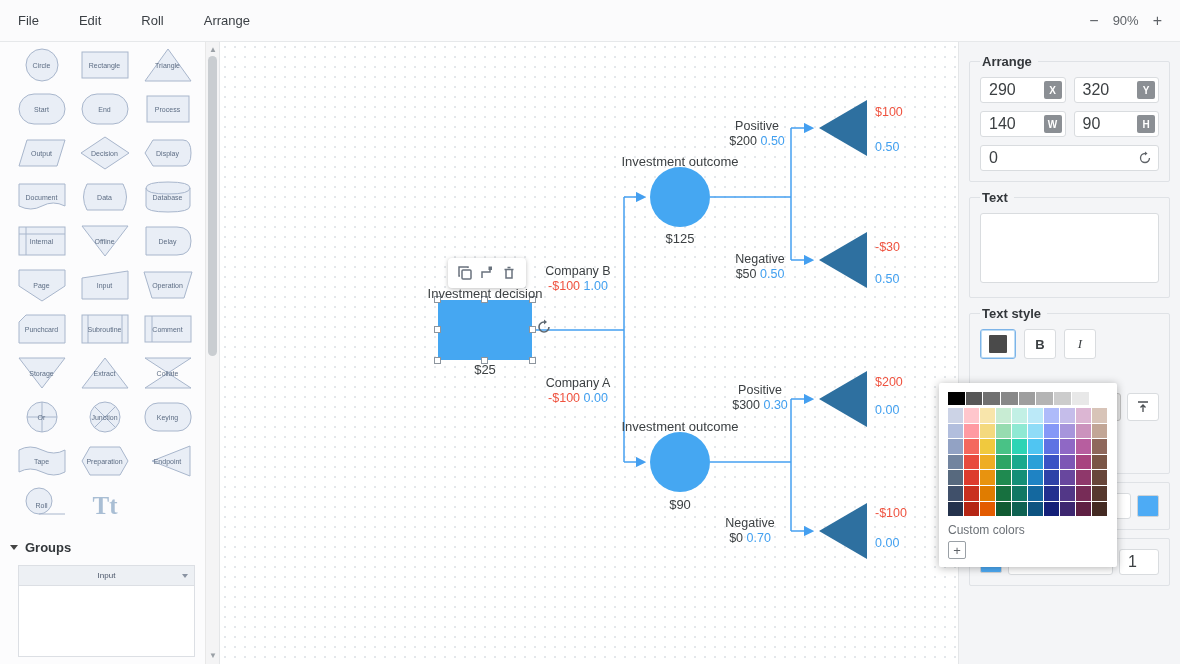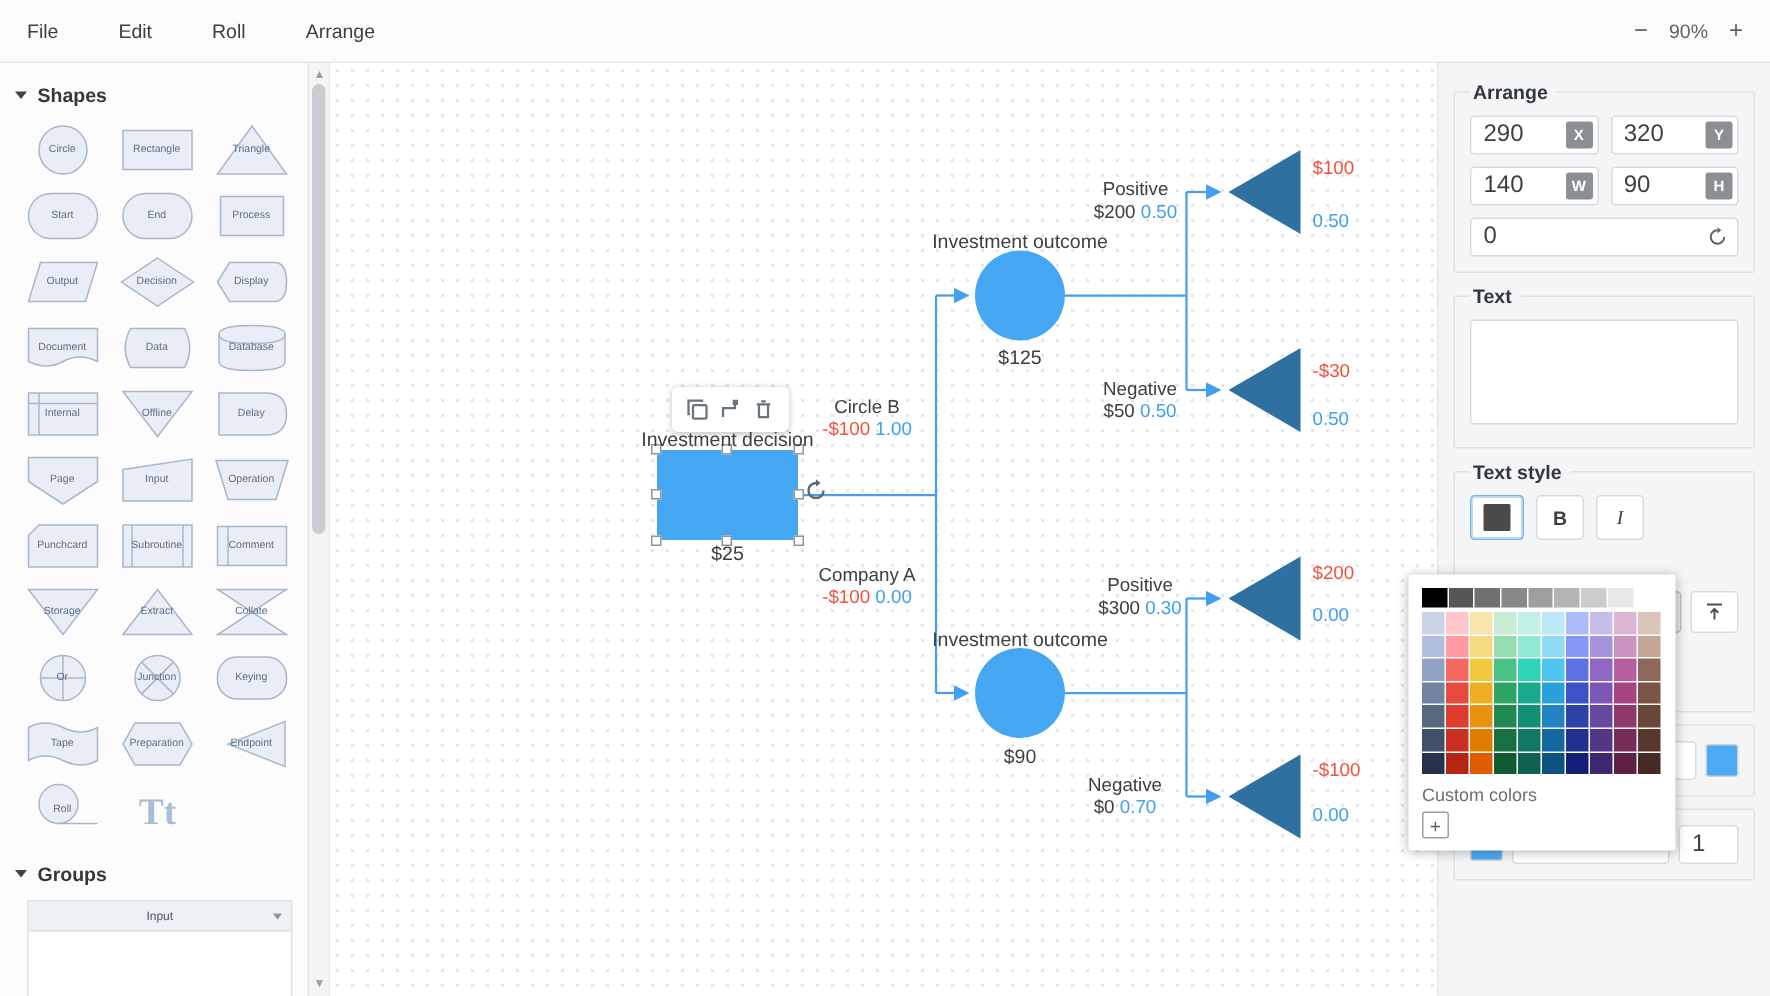--- a/index.html
+++ b/index.html
@@ -140,24 +140,20 @@
     <span class="zoom-btn">−</span>
     <span>90%</span>
     <span class="zoom-btn">+</span>
   </div>
 </div>
 
 <div class="main">
 
   <div class="sidebar">
     <div class="sidebar-inner">
-      <div class="panel-head">
-        <span class="tri-down"></span>
-        <span>Shapes</span>
-      </div>
       <div class="shape-grid" id="shape-grid">
           <div class="tile">
             <svg viewBox="0 0 56 40">
               <circle class="geo" cx="28" cy="20" r="16"></circle>
             </svg>
             <span class="tile-label">Circle</span>
           </div>
           <div class="tile">
             <svg viewBox="0 0 56 40">
               <rect class="geo" x="5" y="7" width="46" height="26"></rect>
@@ -441,21 +437,21 @@
     </div>
 
     <div class="cv-label" style="left:265px;top:251px">Investment decision</div>
     <div class="cv-label" style="left:265px;top:327px">$25</div>
     <div class="cv-label" style="left:460px;top:119px">Investment outcome</div>
     <div class="cv-label" style="left:460px;top:196px">$125</div>
     <div class="cv-label" style="left:460px;top:384px">Investment outcome</div>
     <div class="cv-label" style="left:460px;top:462px">$90</div>
 
     <div class="lbl-block" style="left:358px;top:222px">
-      <div>Circle B</div>
+      <div>Company B</div>
       <div><span class="red">-$100</span>&nbsp;<span class="blue">1.00</span></div>
     </div>
     <div class="lbl-block" style="left:358px;top:334px">
       <div>Company A</div>
       <div><span class="red">-$100</span>&nbsp;<span class="blue">0.00</span></div>
     </div>
     <div class="lbl-block" style="left:537px;top:77px">
       <div>Positive</div>
       <div><span>$200</span>&nbsp;<span class="blue">0.50</span></div>
     </div>

